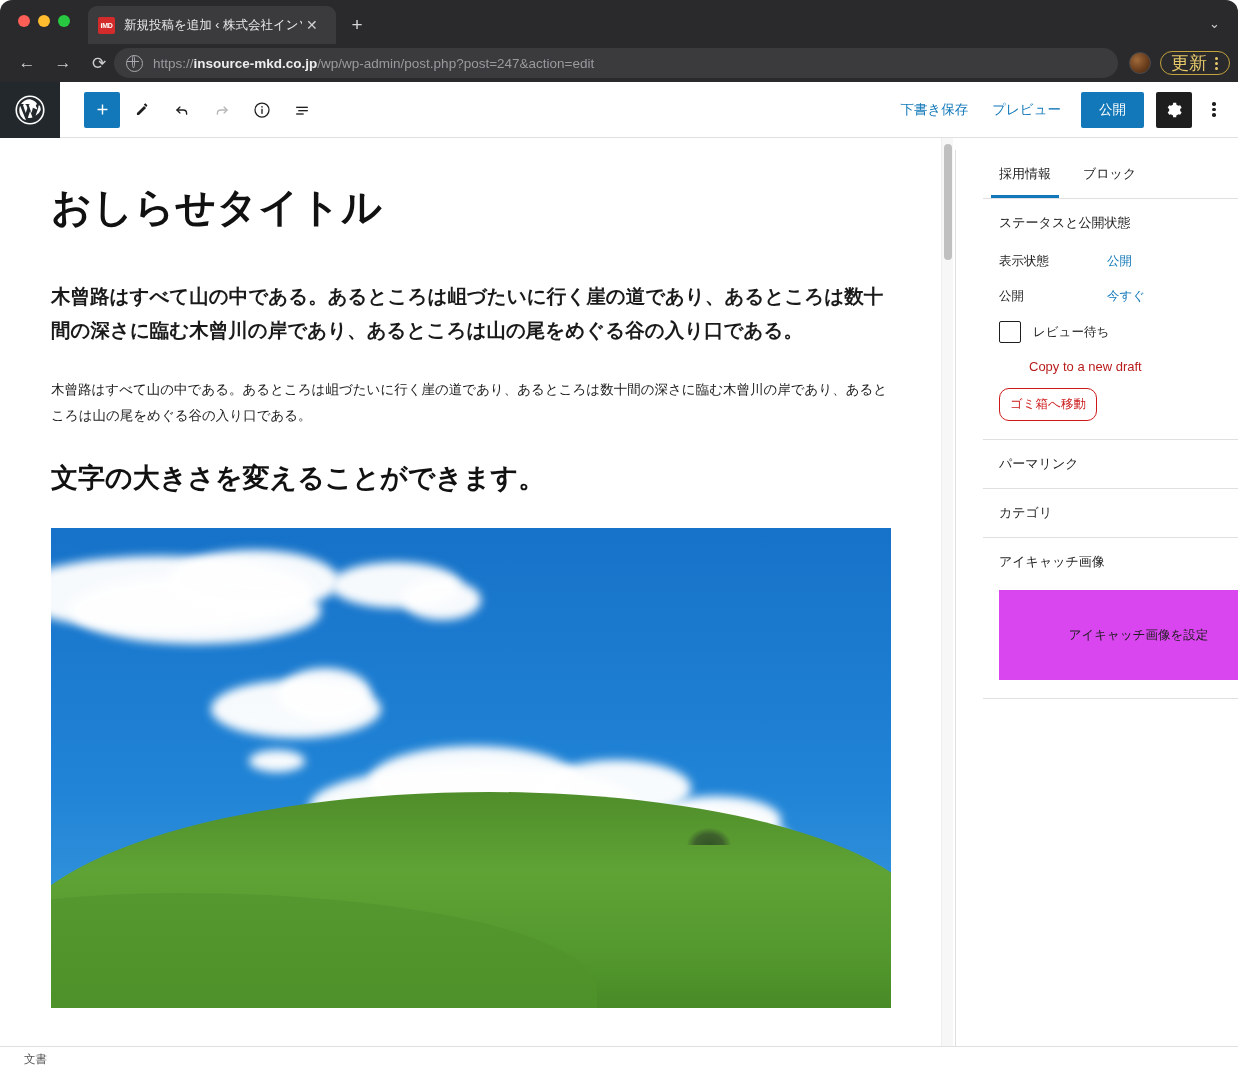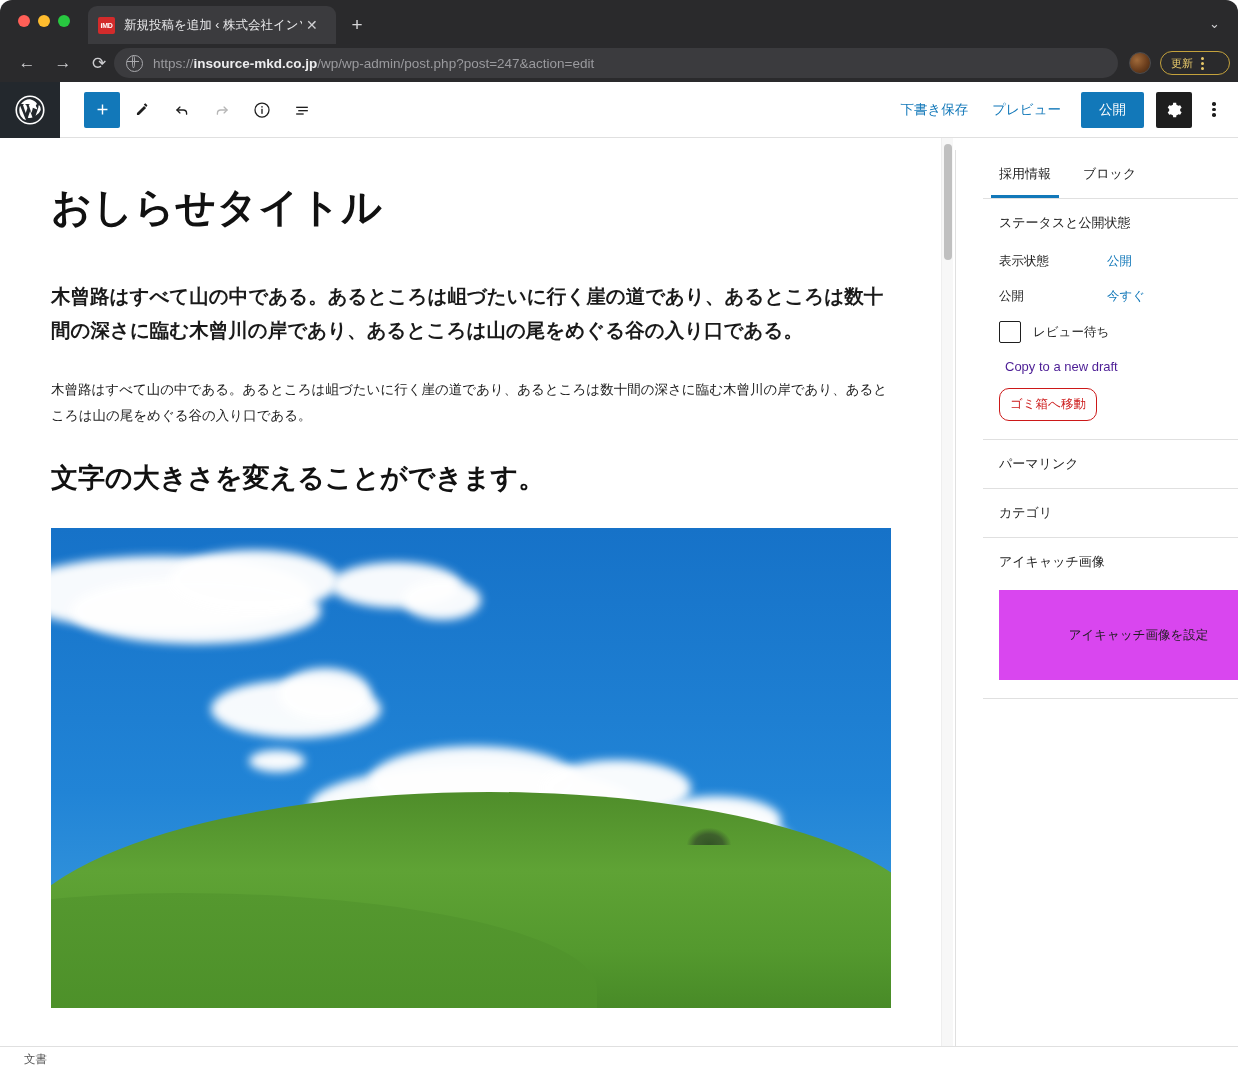--- a/index.html
+++ b/index.html
@@ -175,21 +175,21 @@
     min-width: 70px;
     border: 1.4px solid #c4a23c;
     border-radius: 13px;
     display: flex;
     align-items: center;
     padding: 0 6px 0 10px;
     box-sizing: border-box;
   }
   .update-pill .label {
     color: #e8c96a;
-    font-size: 11px;
+    font-size: 18px;
     white-space: nowrap;
   }
   .kebab {
     display: inline-flex;
     flex-direction: column;
     gap: 2px;
     margin-left: 8px;
   }
   .kebab i { width: 3px; height: 3px; border-radius: 50%; background: #e8c96a; display: block; }
 
@@ -427,23 +427,24 @@
   .checkbox {
     width: 20px; height: 20px;
     border: 1.6px solid #1e1e1e;
     border-radius: 2px;
     background: #fff;
     flex: 0 0 auto;
   }
   .cbrow .cb-label { margin-left: 12px; font-size: 12.5px; color: #1e1e1e; }
   .link-btn {
     display: inline-block;
-    color: #4c1d95;
+    color: #b91c1c;
     font-size: 13px;
     padding: 6px 0 12px 6px;
+    margin-left: 24px;
   }
   .trash-btn {
     display: inline-block;
     color: #cc1818;
     border: 1px solid #cc1818;
     border-radius: 10px;
     font-size: 12.5px;
     padding: 7px 10px;
     margin-top: 2px;
   }

